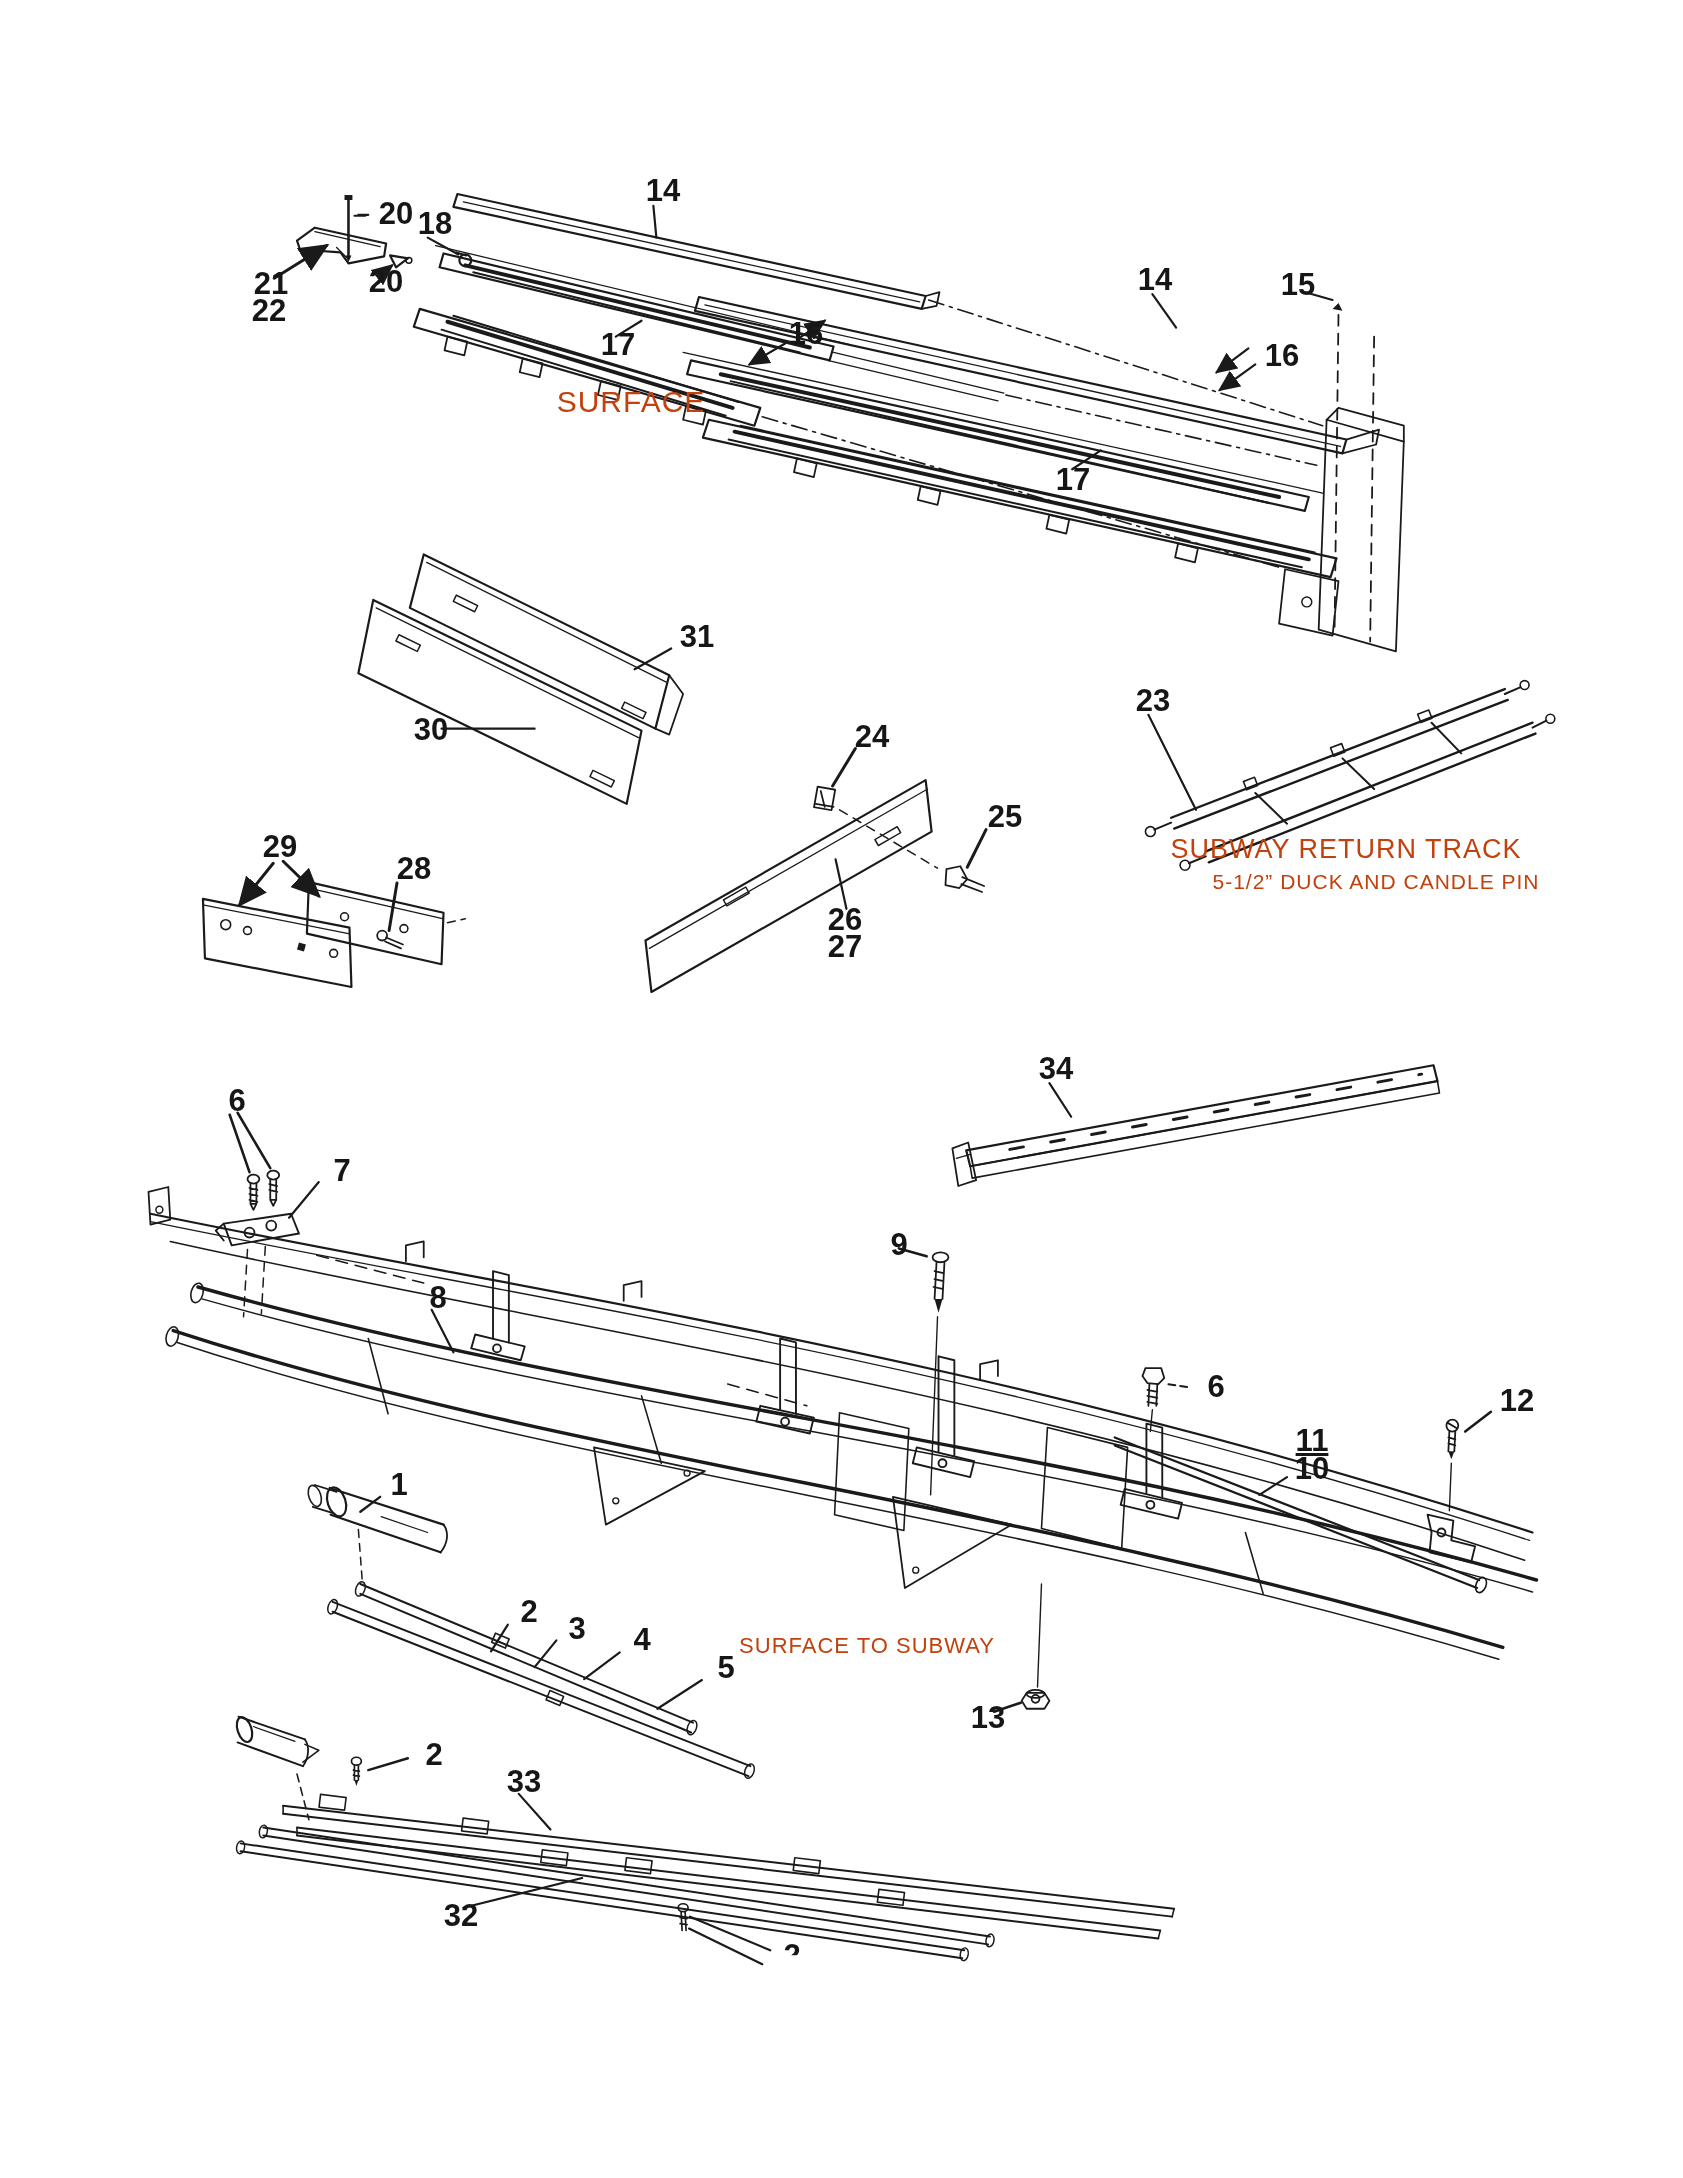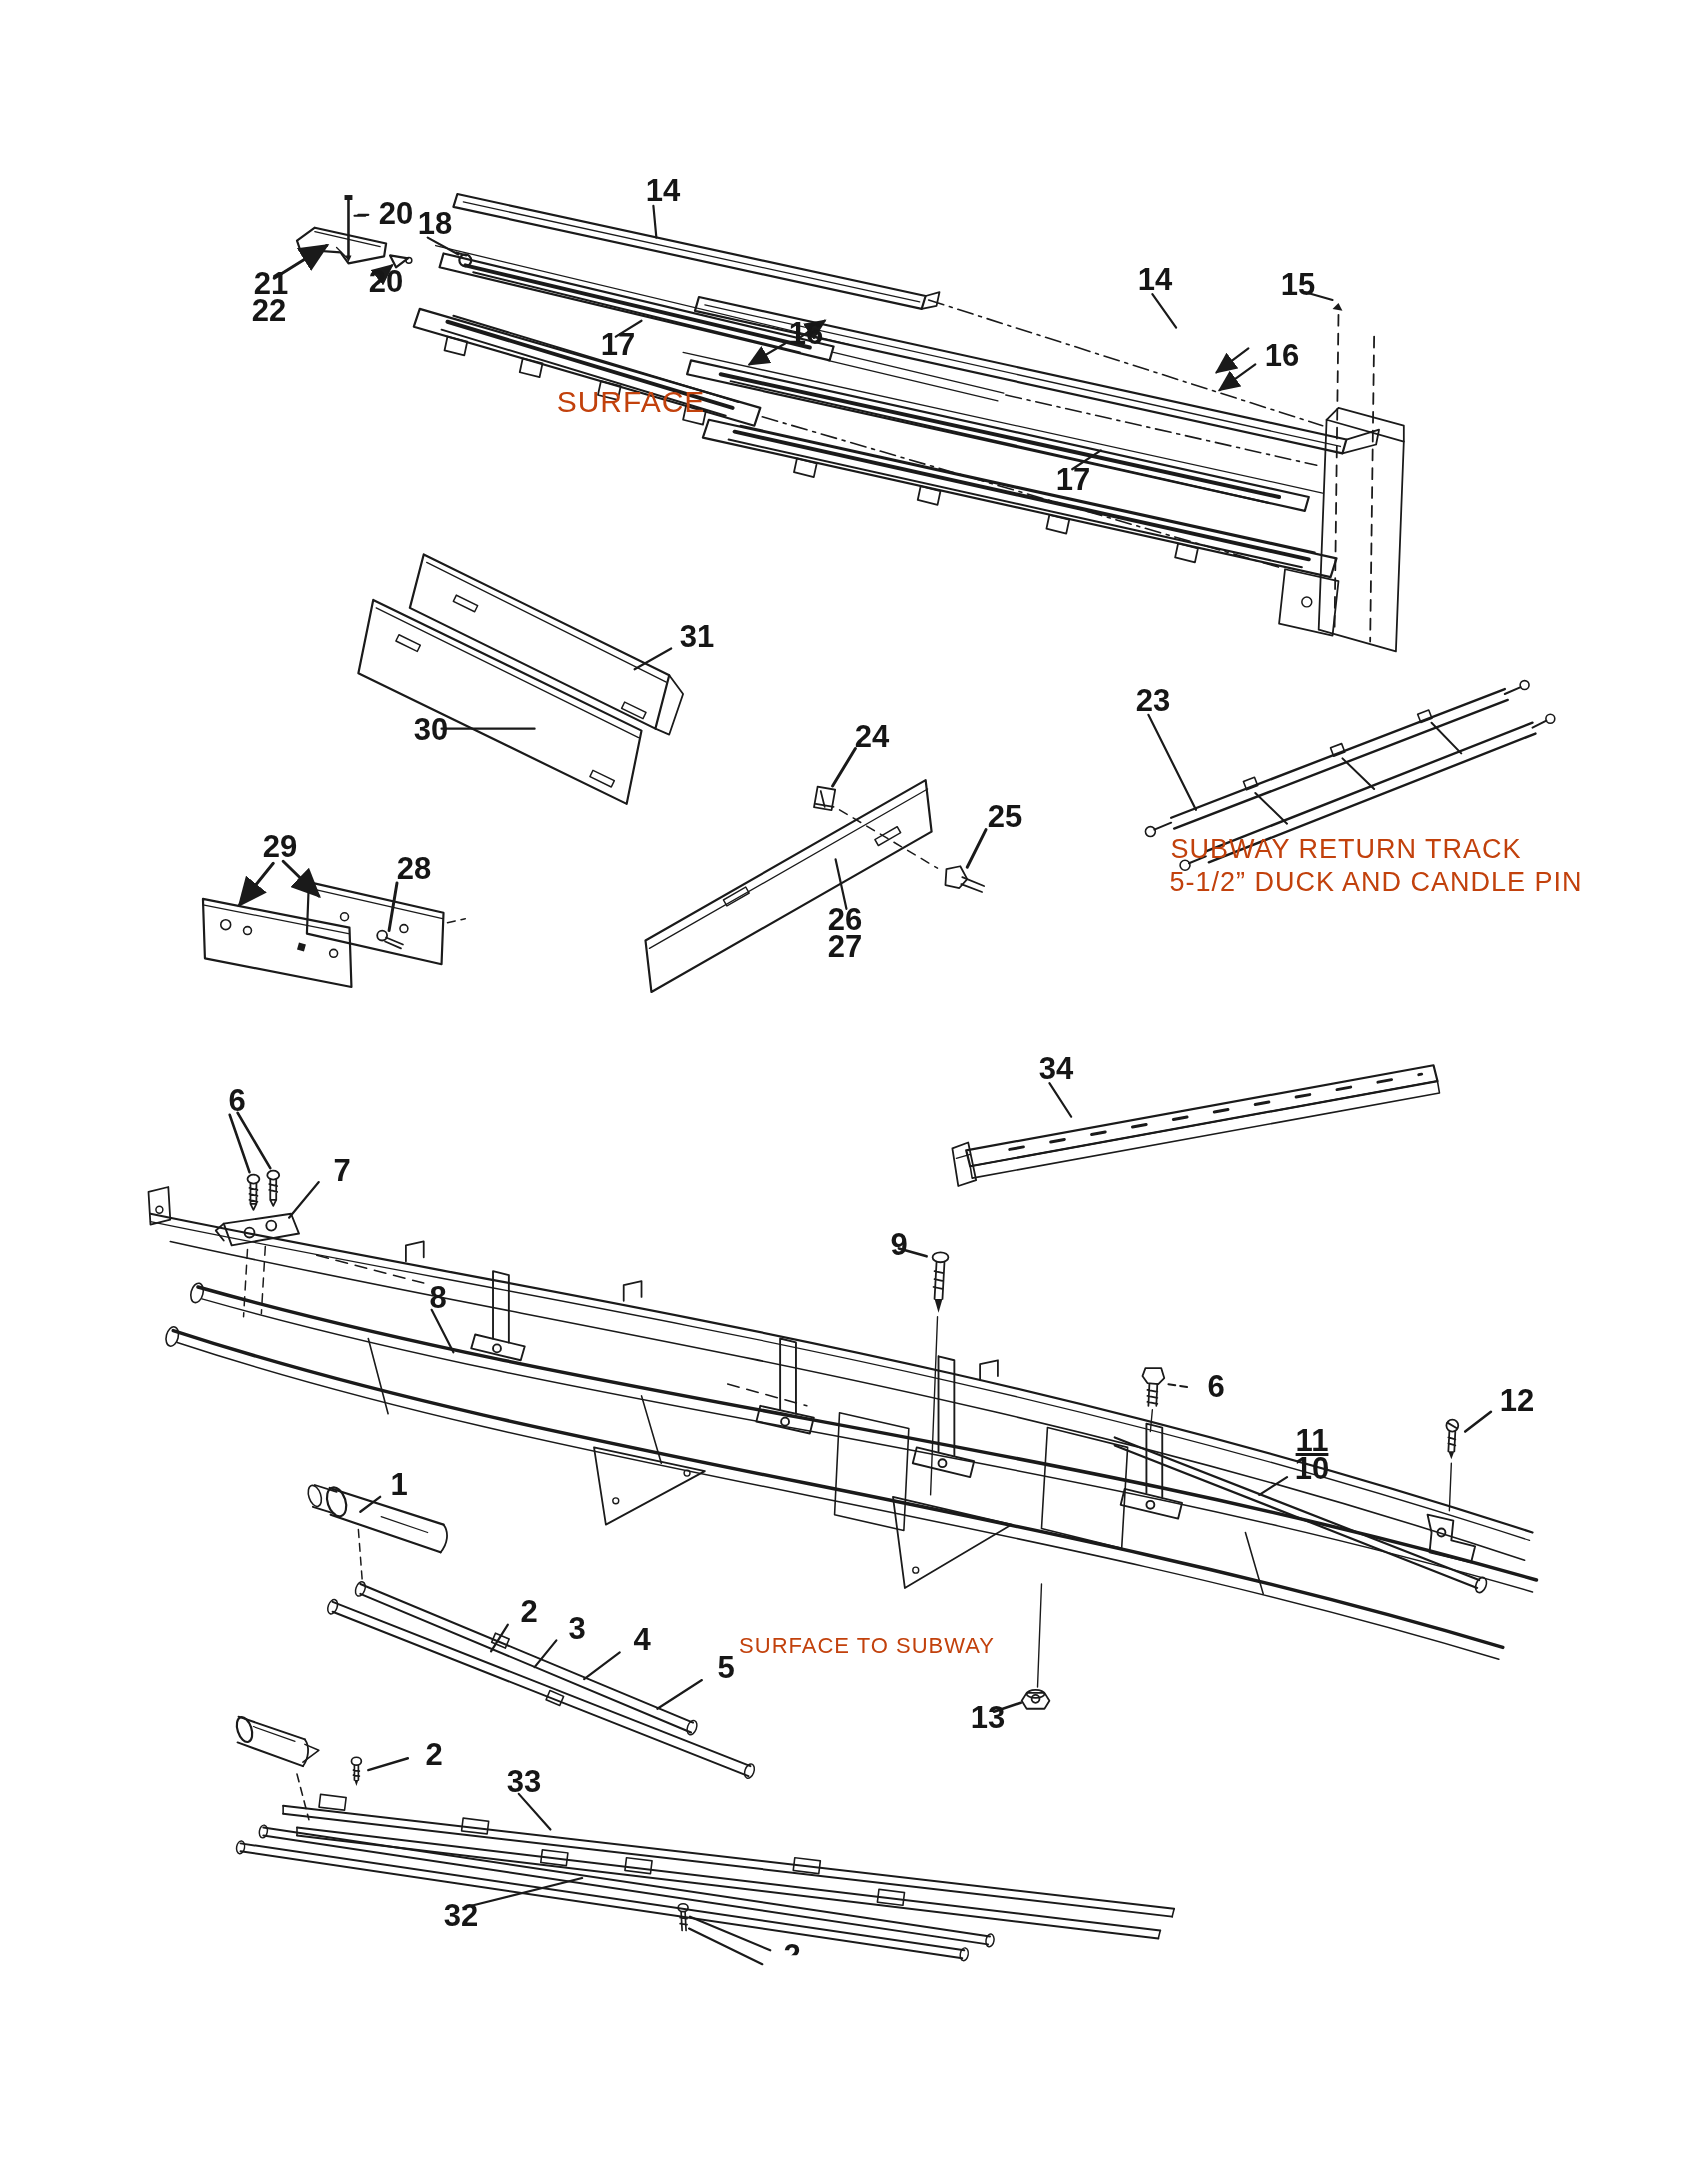--- a/index.html
+++ b/index.html
@@ -427,18 +427,18 @@
       <div class="callout" style="left: 563px; top: 1629px;">3</div>
       <div class="callout" style="left: 628px; top: 1640px;">4</div>
       <div class="callout" style="left: 712px; top: 1668px;">5</div>
       <div class="callout" style="left: 974px; top: 1718px;">13</div>
       <div class="callout" style="left: 420px; top: 1755px;">2</div>
       <div class="callout" style="left: 510px; top: 1782px;">33</div>
       <div class="callout" style="left: 447px; top: 1916px;">32</div>
       <div class="callout clipped" style="left: 778px; top: 1956px;">2</div>
       <div class="caption" style="left: 617px; top: 402px; font-size: 30px;">SURFACE</div>
       <div class="caption" style="left: 1332px; top: 849px; font-size: 27px;">SUBWAY RETURN TRACK</div>
-      <div class="caption" style="left: 1362px; top: 882px; font-size: 27px;">5-1/2” DUCK AND CANDLE PIN</div>
+      <div class="caption" style="left: 1362px; top: 882px; font-size: 21px;">5-1/2” DUCK AND CANDLE PIN</div>
       <div class="caption" style="left: 853px; top: 1646px; font-size: 22px;">SURFACE TO SUBWAY</div>
     </div>
 
 </div>
 
 
 </body></html>

